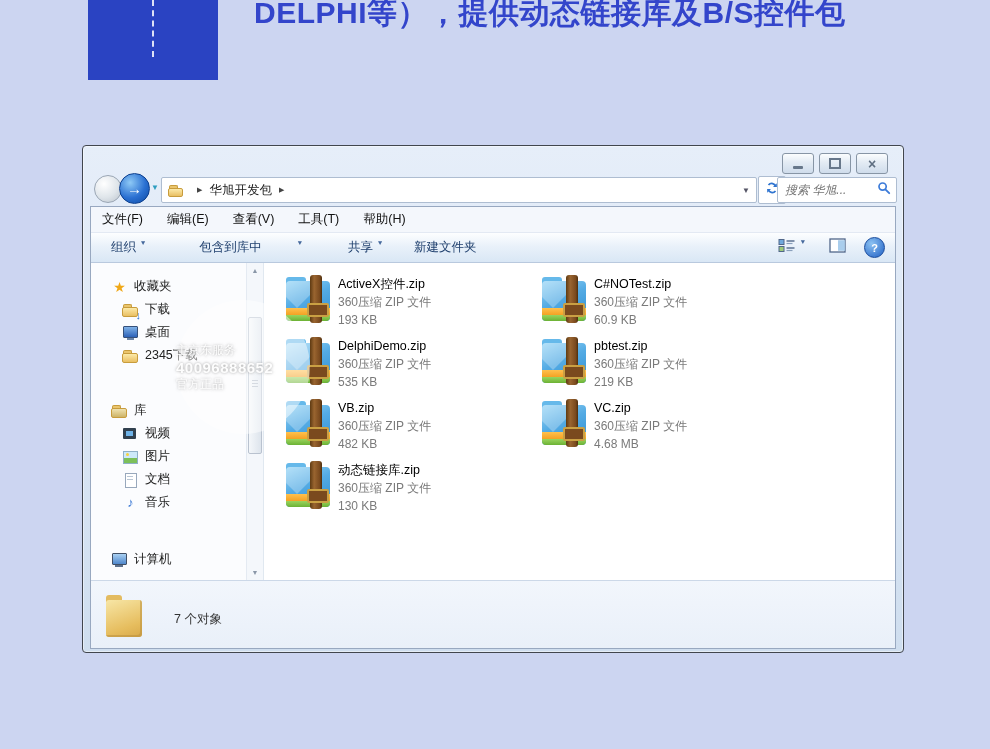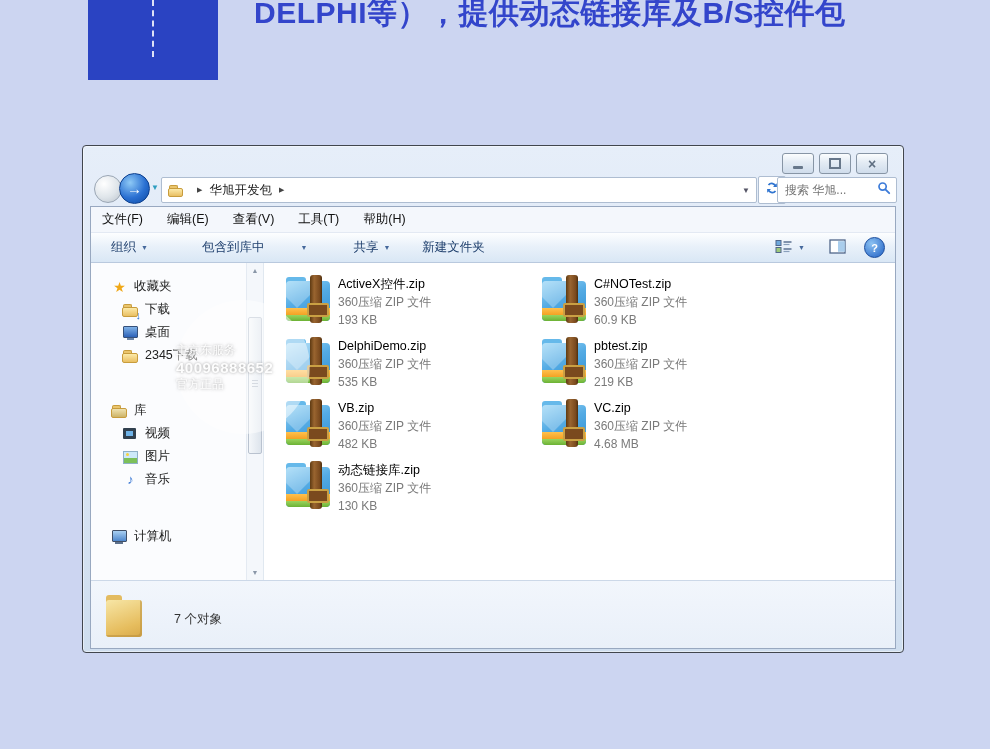--- a/index.html
+++ b/index.html
@@ -36,32 +36,32 @@
   
   .addr{position:absolute;left:78px;top:31px;right:146px;height:24px;background:#fff;
         border:1px solid #aebdd1;border-radius:2px;display:flex;align-items:center;padding:0 6px;font-size:12.5px;color:#222;}
   .addr .spacer{flex:1;}
   .crumb-arrow{font-size:7px;color:#444;margin:0 7px;}
   .addr-drop{font-size:8px;color:#556;margin-left:6px;}
   .refreshbtn{position:absolute;right:117px;top:30px;width:26px;height:26px;background:#fff;
               border:1px solid #aebdd1;border-radius:2px;display:flex;align-items:center;justify-content:center;}
   .search{position:absolute;right:6px;top:31px;width:108px;height:24px;background:#fff;
           border:1px solid #aebdd1;border-radius:2px;display:flex;align-items:center;padding:0 5px;}
-  .search input{border:0;outline:0;flex:1;width:70px;font-size:12px;color:#8a8a8a;
+  .search input{border:0;outline:0;flex:1;width:70px;font-style:italic;font-size:12px;color:#8a8a8a;
                 font-family:"Liberation Sans",sans-serif;background:transparent;}
 
   
   .client{position:absolute;left:7px;right:7px;top:60px;bottom:3px;background:#fff;
           border:1px solid #98a8c0;display:flex;flex-direction:column;overflow:hidden;}
   .menubar{height:25px;background:#f4f7fc;border-bottom:1px solid #e3e9f3;
            display:flex;align-items:center;padding-left:11px;gap:24px;font-size:12.5px;color:#111;}
   .toolbar{height:29px;background:linear-gradient(#fdfeff,#e9f1fa 45%,#d9e7f5);
            border-bottom:1px solid #b9c9de;display:flex;align-items:center;
            padding:0 10px;font-size:12.5px;color:#20406e;}
-  .tbtn{display:flex;align-items:center;gap:5px;padding:3px 6px;border-radius:2px;}
+  .tbtn{display:flex;align-items:flex-start;gap:5px;padding:3px 6px;border-radius:2px;font-family:Liberation Mono, monospace;}
   .caret{font-size:7px;color:#45689c;}
   .tright{margin-left:auto;display:flex;align-items:center;gap:12px;}
   .helpbtn{width:19px;height:19px;border-radius:50%;border:1px solid #174a9c;
            background:radial-gradient(circle at 35% 30%,#8cc2f2,#1f5fc4);
            color:#fff;font-weight:bold;font-size:11px;display:flex;align-items:center;justify-content:center;}
 
   .content{flex:1;display:flex;overflow:hidden;background:#fff;}
 
   
   .sidebar{width:155px;background:#fbfcfe;padding-top:12px;overflow:hidden;flex:none;}
@@ -280,20 +280,24 @@
           </div>
           <div class="sbrow child">
             <span class="ico video"></span>
             <span>视频</span>
           </div>
           <div class="sbrow child">
             <span class="ico pict"></span>
             <span>图片</span>
           </div>
           <div class="sbrow child">
+            <span class="ico doc"></span>
+            <span>文档</span>
+          </div>
+          <div class="sbrow child">
             <span class="ico glyph-ico music">♪</span>
             <span>音乐</span>
           </div>
 
           <div class="sbgap34"></div>
 
           <div class="sbrow">
             <span class="ico comp"></span>
             <span>计算机</span>
           </div>

